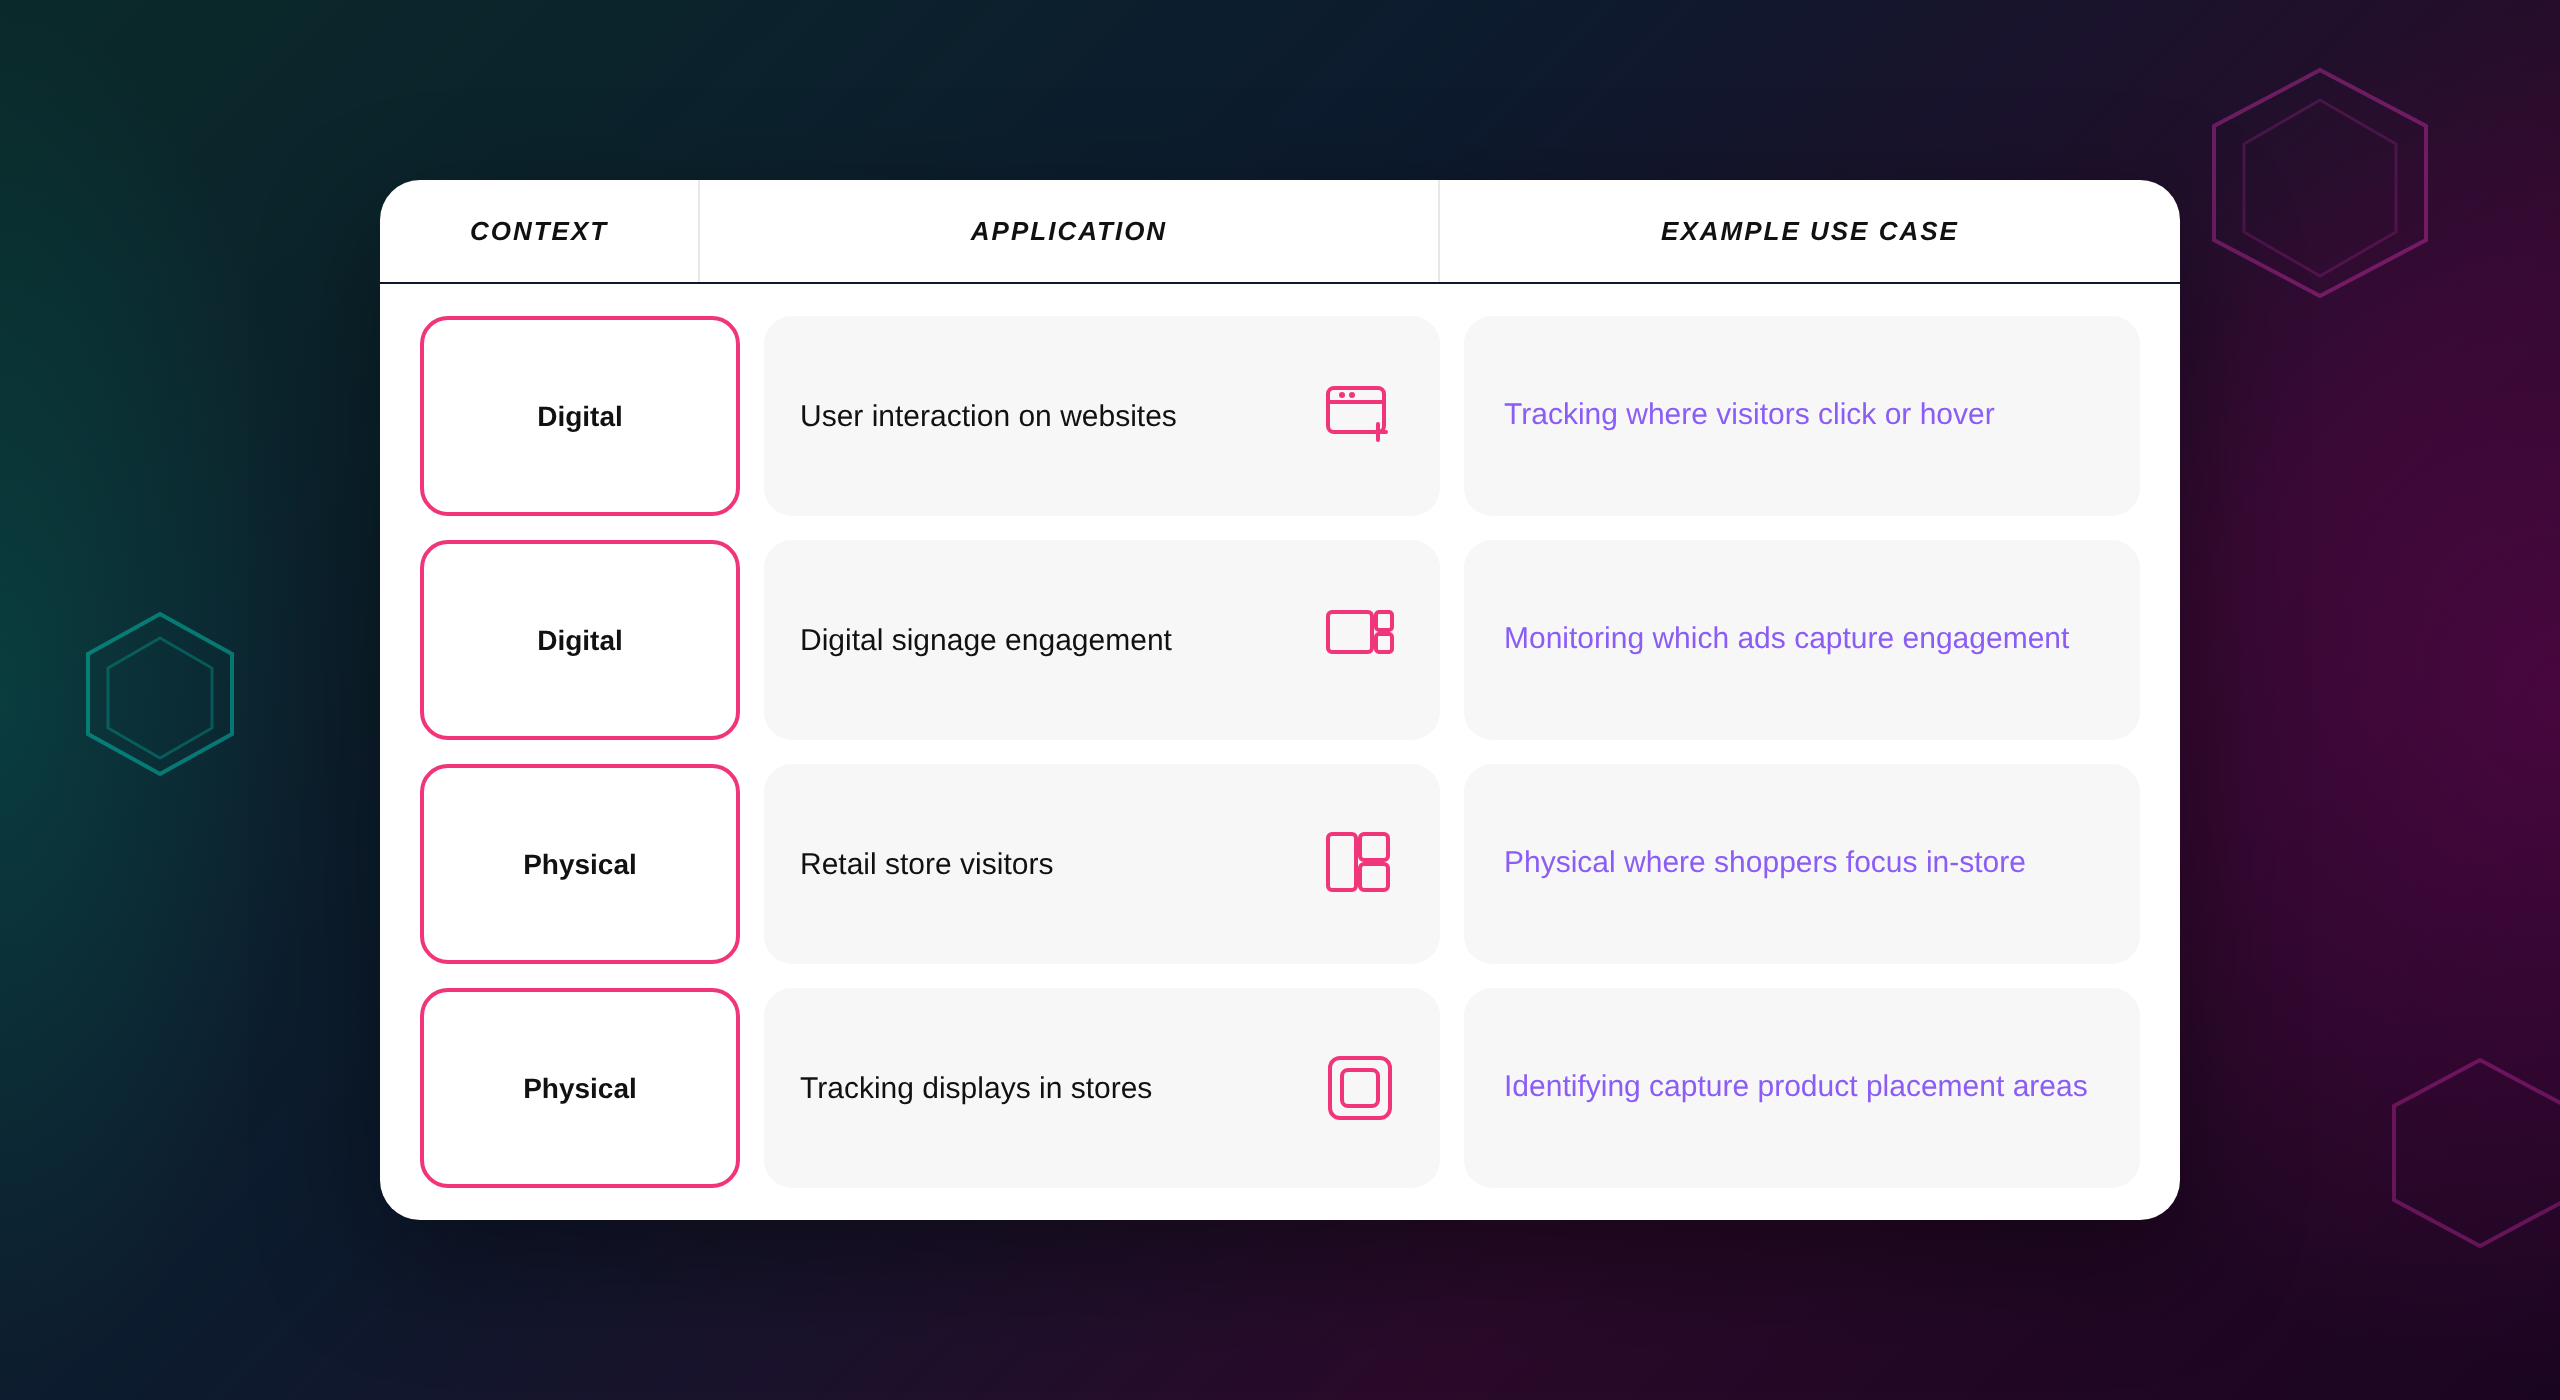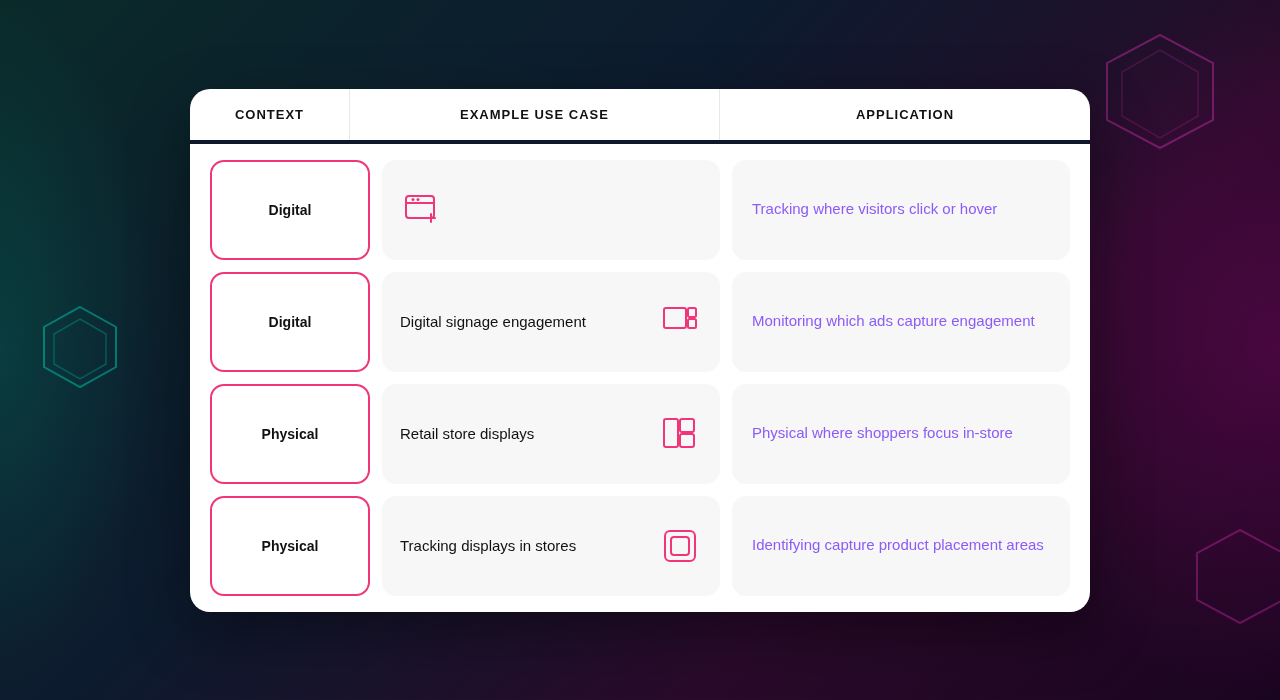--- a/index.html
+++ b/index.html
@@ -80,21 +80,22 @@
       width: 900px;
       padding: 0;
       overflow: hidden;
       box-shadow: 0 20px 60px rgba(0,0,0,0.4);
     }
 
     
     .header-row {
       display: grid;
       grid-template-columns: 160px 1fr 1fr;
-      border-bottom: 4px solid #0f172a;
+      border-bottom: 1px solid #0f172a;
+      font-style: italic;
     }
 
     .header-cell {
       padding: 18px 20px;
       text-align: center;
       font-size: 13px;
       font-weight: 700;
       letter-spacing: 1px;
       color: #111;
       text-transform: uppercase;
@@ -211,31 +212,32 @@
 <div class="hex-right-bottom">
   <svg viewBox="0 0 100 115" fill="none">
     <path d="M50 5 L93 28 L93 75 L50 98 L7 75 L7 28 Z" stroke="rgba(220,50,180,0.35)" stroke-width="2" fill="none"></path>
   </svg>
 </div>
 
 <div class="card">
 
   <div class="header-row">
     <div class="header-cell">CONTEXT</div>
+    <div class="header-cell">APPLICATION</div>
     <div class="header-cell">EXAMPLE USE CASE</div>
-    <div class="header-cell">APPLICATION</div>
   </div>
 
   <div class="content">
 
     <div class="data-row">
       <div class="context-cell">
         <span>Digital</span>
       </div>
       <div class="app-cell">
+        <span class="app-text">User interaction on websites</span>
         <div class="app-icon">
           <svg viewBox="0 0 36 36">
 
             <rect x="2" y="4" width="28" height="22" rx="3"></rect>
             <line x1="2" y1="11" x2="30" y2="11"></line>
             <line x1="9" y1="7.5" x2="9" y2="7.5" stroke-width="3" stroke-linecap="round"></line>
             <line x1="14" y1="7.5" x2="14" y2="7.5" stroke-width="3" stroke-linecap="round"></line>
 
             <line x1="27" y1="22" x2="27" y2="30"></line>
             <line x1="23" y1="26" x2="31" y2="26"></line>
@@ -266,21 +268,21 @@
       <div class="example-cell">
         <span>Monitoring which ads capture engagement</span>
       </div>
     </div>
 
     <div class="data-row">
       <div class="context-cell">
         <span>Physical</span>
       </div>
       <div class="app-cell">
-        <span class="app-text">Retail store displays</span>
+        <span class="app-text">Retail store visitors</span>
         <div class="app-icon">
           <svg viewBox="0 0 36 36">
 
             <rect x="2" y="3" width="14" height="28" rx="2"></rect>
             <rect x="18" y="3" width="14" height="13" rx="2"></rect>
             <rect x="18" y="18" width="14" height="13" rx="2"></rect>
           </svg>
         </div>
       </div>
       <div class="example-cell">

